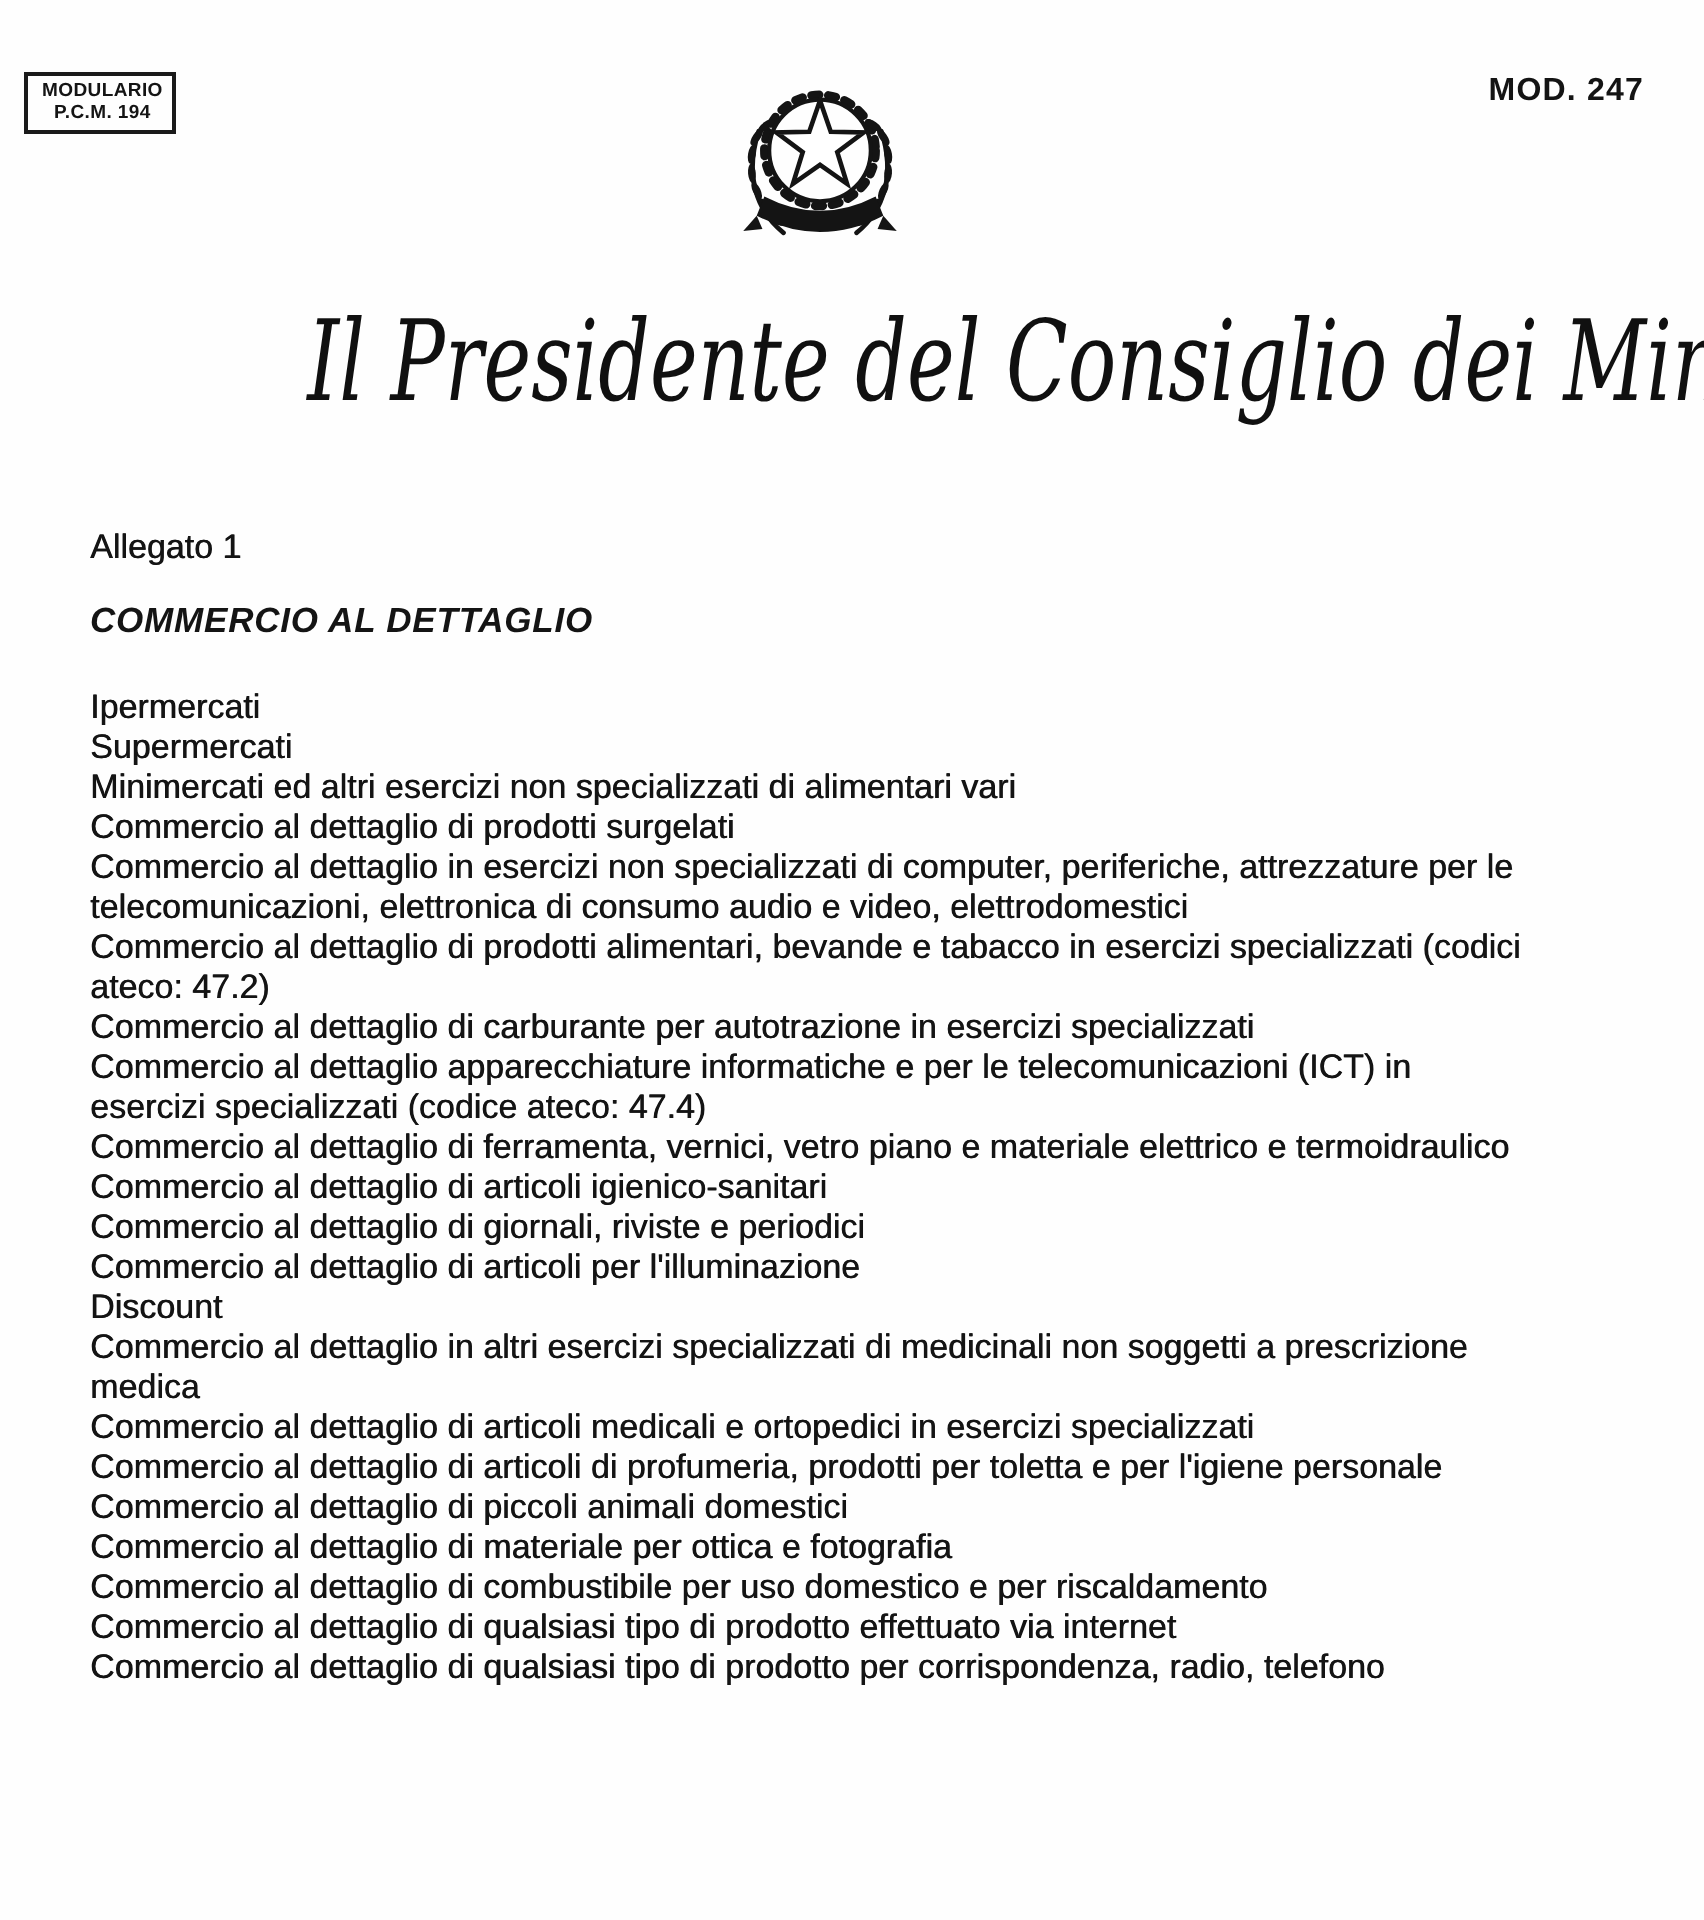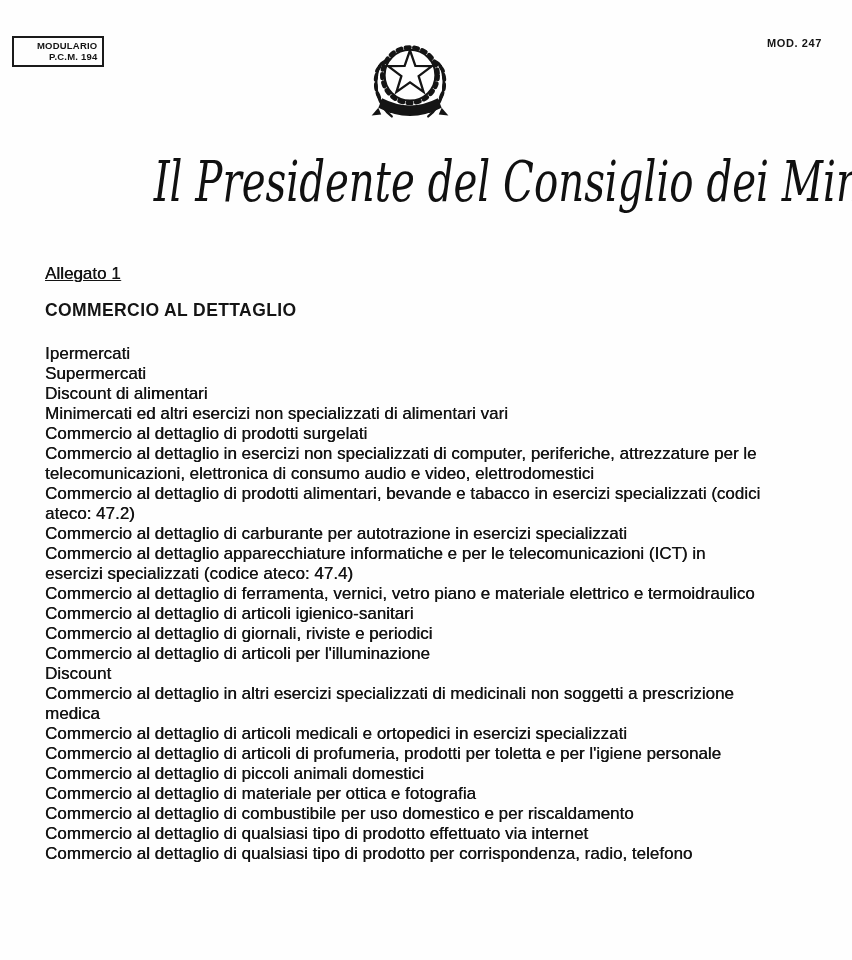--- a/index.html
+++ b/index.html
@@ -15,37 +15,37 @@
     color: #141414;
     overflow: hidden;
   }
 
   
   .modulario-box {
     position: absolute;
     left: 12px;
     top: 36px;
     border: 2px solid #1a1a1a;
-    padding: 2px 5px 3px 23px;
-    text-align: right;
+    padding: 2px 5px 3px 7px;
+    text-align: center;
   }
   .modulario-box .ln {
     font-size: 9.5px;
     font-weight: bold;
     line-height: 11px;
     letter-spacing: 0.2px;
     white-space: nowrap;
   }
 
   
   .mod-number {
     position: absolute;
     top: 37px;
     right: 30px;
-    font-size: 11px;
+    font-size: 16px;
     font-weight: bold;
     letter-spacing: 0.6px;
   }
 
   
   .emblem {
     position: absolute;
     top: 33px;
     left: calc(50% - 64px);
     width: 96px;
@@ -79,28 +79,28 @@
     position: absolute;
     left: 45px;
     top: 264px;
     width: 792px;
   }
   .attachment-label {
     font-size: 17px;
     line-height: 20px;
     margin-bottom: 16px;
     text-shadow: 0.3px 0 0 currentColor;
-    text-decoration: underline;
   }
   .doc-title {
     font-size: 17.5px;
     font-weight: bold;
     letter-spacing: 0.4px;
     line-height: 20px;
     margin-bottom: 24px;
+    font-style: italic;
   }
   .list-item {
     font-size: 17px;
     line-height: 20px;
     white-space: pre;          
     text-shadow: 0.3px 0 0 currentColor; 
   }
 </style>
 </head>
 <body>
@@ -155,21 +155,20 @@
   <div class="letterhead">
     <div class="letterhead-inner">Il Presidente del Consiglio dei Ministri</div>
   </div>
 
   <div class="doc-body">
     <div class="attachment-label">Allegato 1</div>
     <div class="doc-title">COMMERCIO AL DETTAGLIO</div>
     <div class="items-list">
         <div class="list-item">Ipermercati</div>
         <div class="list-item">Supermercati</div>
-        <div class="list-item">Discount di alimentari</div>
         <div class="list-item">Minimercati ed altri esercizi non specializzati di alimentari vari</div>
         <div class="list-item">Commercio al dettaglio di prodotti surgelati</div>
         <div class="list-item">Commercio al dettaglio in esercizi non specializzati di computer, periferiche, attrezzature per le
 telecomunicazioni, elettronica di consumo audio e video, elettrodomestici</div>
         <div class="list-item">Commercio al dettaglio di prodotti alimentari, bevande e tabacco in esercizi specializzati (codici
 ateco: 47.2)</div>
         <div class="list-item">Commercio al dettaglio di carburante per autotrazione in esercizi specializzati</div>
         <div class="list-item">Commercio al dettaglio apparecchiature informatiche e per le telecomunicazioni (ICT) in
 esercizi specializzati (codice ateco: 47.4)</div>
         <div class="list-item">Commercio al dettaglio di ferramenta, vernici, vetro piano e materiale elettrico e termoidraulico</div>

